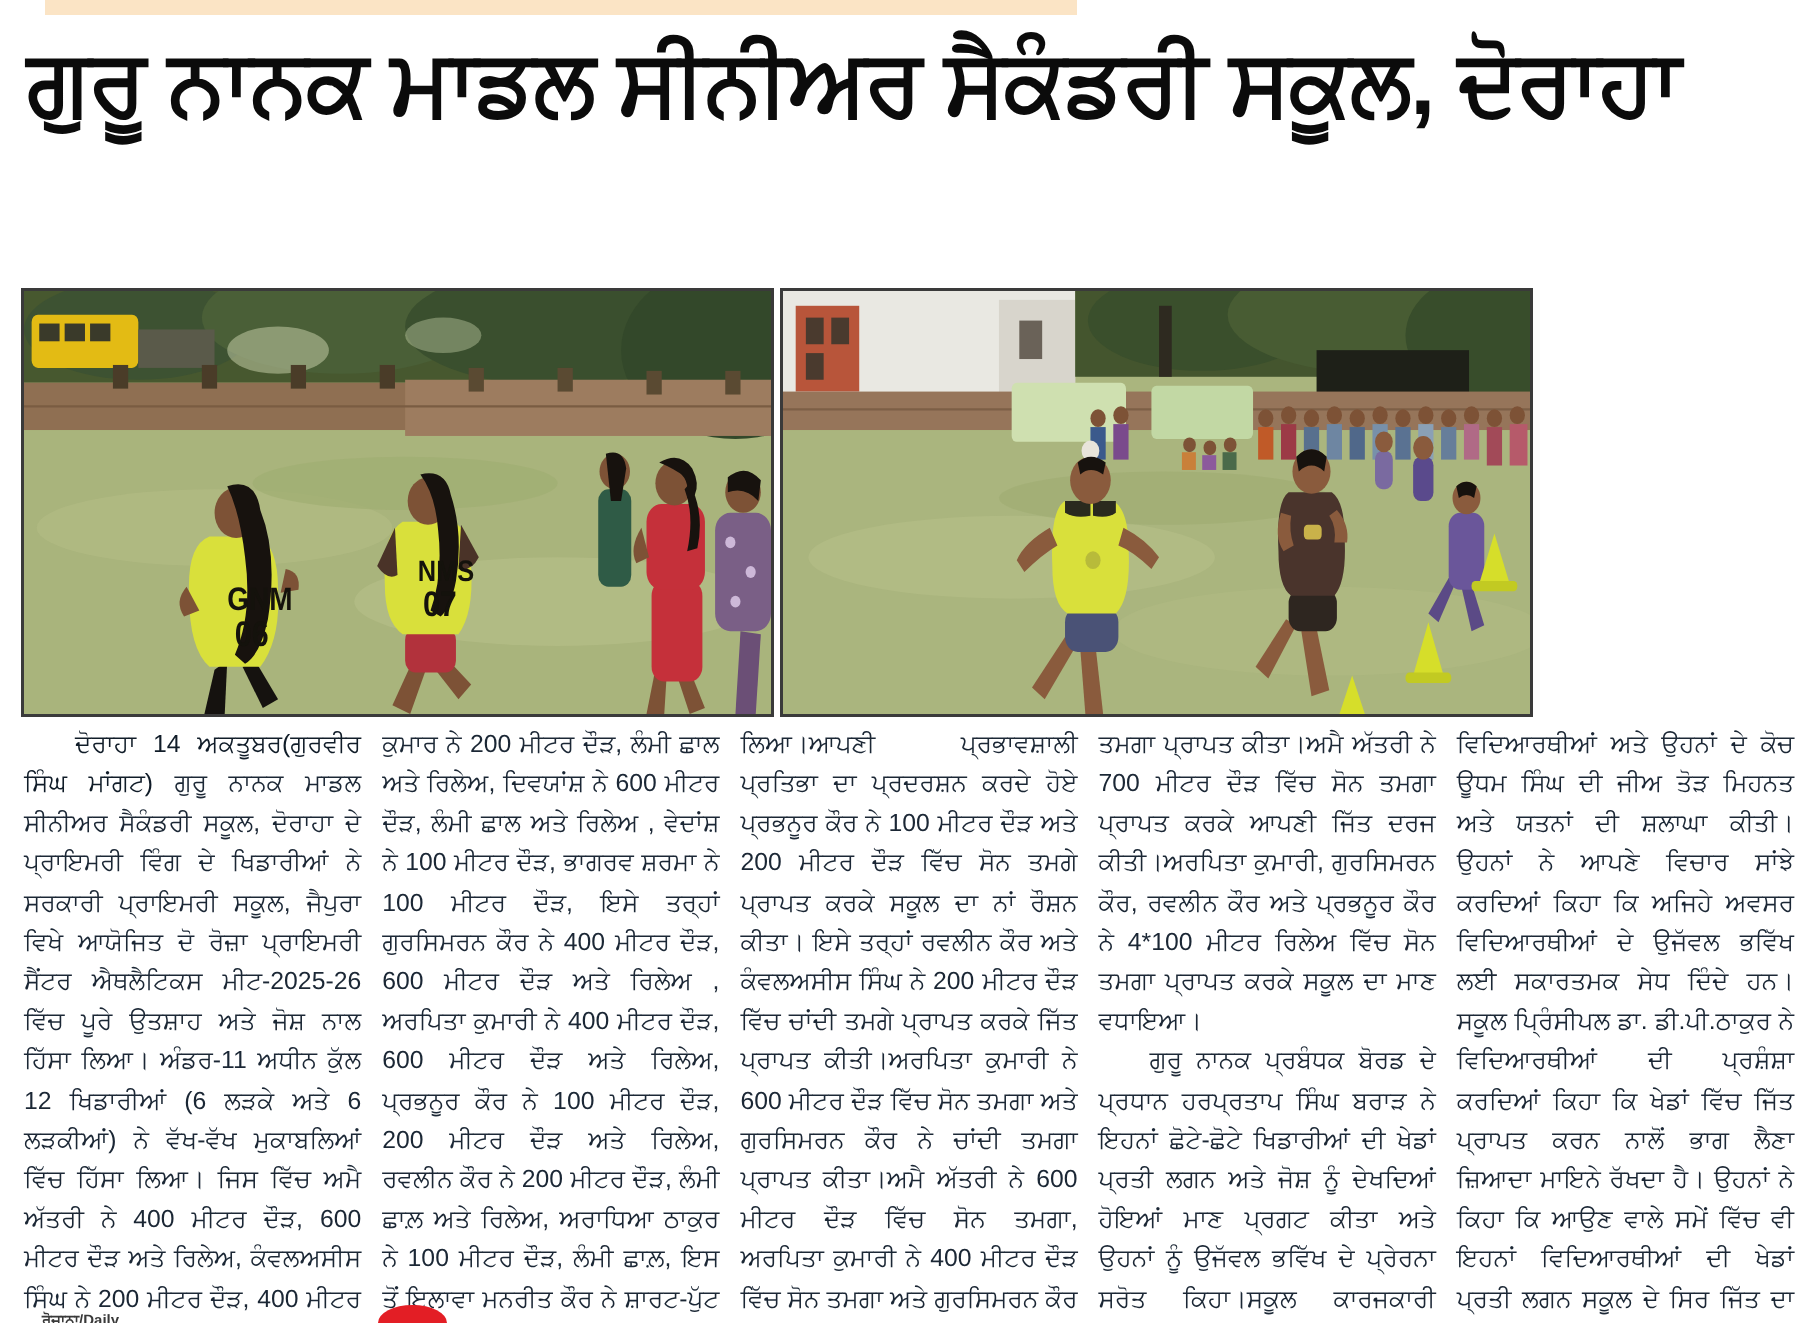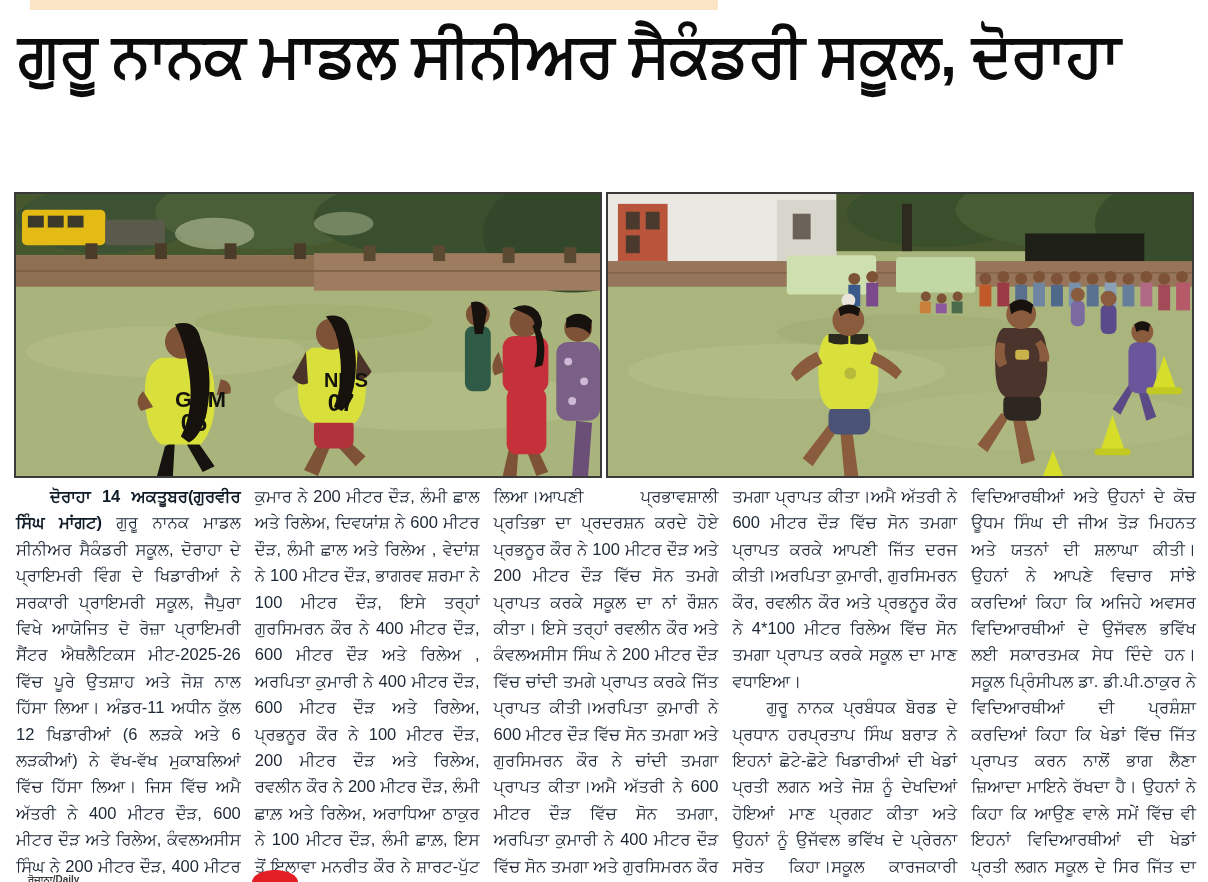--- a/index.html
+++ b/index.html
@@ -7,31 +7,31 @@
     position:relative;width:1208px;height:882px;background:#ffffff;overflow:hidden;
     font-family:"Liberation Sans","DejaVu Sans",sans-serif;color:#14202c;padding-left:38px;
   }
   .top-strip{position:absolute;left:30px;top:0;width:688px;height:10px;background:#fbe4c5;}
   .headline{
     position:absolute;left:18px;top:12px;width:1180px;
     font-weight:900;color:#0b0b0b;font-size:61px;line-height:1.42;
     letter-spacing:-1px;
   }
   .headline .hl-line{display:block;white-space:nowrap;}
-  .photos{position:absolute;left:14px;top:192px;width:1180px;height:286px;display:flex;gap:4px;}
+  .photos{position:absolute;left:14px;top:192px;width:1008px;height:286px;display:flex;gap:4px;}
   .photo{flex:1 1 0;border:2px solid #3a3a3a;box-sizing:border-box;overflow:hidden;background:#a9b47c;}
   .photo svg{display:block;width:100%;height:100%;}
   .article{
     position:absolute;left:16px;top:483px;width:1180px;height:378px;
     display:flex;gap:14px;
   }
   .col{flex:1 1 0;font-size:16.5px;line-height:26.4px;text-align:justify;color:#1b2735;}
   .col p{margin:0;}
   .col p.indent{text-indent:34px;}
-  .dateline{font-weight:bold;color:#101c28;}
+  .dateline{font-weight:normal;color:#101c28;}
   .footer-daily{
     position:absolute;left:28px;bottom:-4px;font-size:10px;color:#3a3a3a;font-weight:bold;
   }
   .red-bubble{
     position:absolute;left:252px;bottom:-12px;width:46px;height:24px;
     background:#e31e25;border-radius:50%;
   }
 </style>
 </head>
 <body>
@@ -262,21 +262,21 @@
         <span class="dateline">ਦੋਰਾਹਾ 14 ਅਕਤੂਬਰ(ਗੁਰਵੀਰ ਸਿੰਘ ਮਾਂਗਟ) </span><span>ਗੁਰੂ ਨਾਨਕ ਮਾਡਲ ਸੀਨੀਅਰ ਸੈਕੰਡਰੀ ਸਕੂਲ, ਦੋਰਾਹਾ ਦੇ ਪ੍ਰਾਇਮਰੀ ਵਿੰਗ ਦੇ ਖਿਡਾਰੀਆਂ ਨੇ ਸਰਕਾਰੀ ਪ੍ਰਾਇਮਰੀ ਸਕੂਲ, ਜੈਪੁਰਾ ਵਿਖੇ ਆਯੋਜਿਤ ਦੋ ਰੋਜ਼ਾ ਪ੍ਰਾਇਮਰੀ ਸੈਂਟਰ ਐਥਲੈਟਿਕਸ ਮੀਟ-2025-26 ਵਿੱਚ ਪੂਰੇ ਉਤਸ਼ਾਹ ਅਤੇ ਜੋਸ਼ ਨਾਲ ਹਿੱਸਾ ਲਿਆ। ਅੰਡਰ-11 ਅਧੀਨ ਕੁੱਲ 12 ਖਿਡਾਰੀਆਂ (6 ਲੜਕੇ ਅਤੇ 6 ਲੜਕੀਆਂ) ਨੇ ਵੱਖ-ਵੱਖ ਮੁਕਾਬਲਿਆਂ ਵਿੱਚ ਹਿੱਸਾ ਲਿਆ। ਜਿਸ ਵਿੱਚ ਅਮੈ ਅੱਤਰੀ ਨੇ 400 ਮੀਟਰ ਦੌੜ, 600 ਮੀਟਰ ਦੌੜ ਅਤੇ ਰਿਲੇਅ, ਕੰਵਲਅਸੀਸ ਸਿੰਘ ਨੇ 200 ਮੀਟਰ ਦੌੜ, 400 ਮੀਟਰ ਦੌੜ ਅਤੇ ਰਿਲੇਅ,ਜਤਿਨ</span>
       </p>
     </div>
     <div class="col">
       <p>ਕੁਮਾਰ ਨੇ 200 ਮੀਟਰ ਦੌੜ, ਲੰਮੀ ਛਾਲ ਅਤੇ ਰਿਲੇਅ, ਦਿਵਯਾਂਸ਼ ਨੇ 600 ਮੀਟਰ ਦੌੜ, ਲੰਮੀ ਛਾਲ ਅਤੇ ਰਿਲੇਅ , ਵੇਦਾਂਸ਼ ਨੇ 100 ਮੀਟਰ ਦੌੜ, ਭਾਗਰਵ ਸ਼ਰਮਾ ਨੇ 100 ਮੀਟਰ ਦੌੜ, ਇਸੇ ਤਰ੍ਹਾਂ ਗੁਰਸਿਮਰਨ ਕੌਰ ਨੇ 400 ਮੀਟਰ ਦੌੜ, 600 ਮੀਟਰ ਦੌੜ ਅਤੇ ਰਿਲੇਅ , ਅਰਪਿਤਾ ਕੁਮਾਰੀ ਨੇ 400 ਮੀਟਰ ਦੌੜ, 600 ਮੀਟਰ ਦੌੜ ਅਤੇ ਰਿਲੇਅ, ਪ੍ਰਭਨੂਰ ਕੌਰ ਨੇ 100 ਮੀਟਰ ਦੌੜ, 200 ਮੀਟਰ ਦੌੜ ਅਤੇ ਰਿਲੇਅ, ਰਵਲੀਨ ਕੌਰ ਨੇ 200 ਮੀਟਰ ਦੌੜ, ਲੰਮੀ ਛਾਲ਼ ਅਤੇ ਰਿਲੇਅ, ਅਰਾਧਿਆ ਠਾਕੁਰ ਨੇ 100 ਮੀਟਰ ਦੌੜ, ਲੰਮੀ ਛਾਲ਼, ਇਸ ਤੋਂ ਇਲਾਵਾ ਮਨਰੀਤ ਕੌਰ ਨੇ ਸ਼ਾਰਟ-ਪੁੱਟ ਈਵੇਂਟ ਵਿੱਚ ਹਿੱਸਾ</p>
     </div>
     <div class="col">
       <p>ਲਿਆ।ਆਪਣੀ ਪ੍ਰਭਾਵਸ਼ਾਲੀ ਪ੍ਰਤਿਭਾ ਦਾ ਪ੍ਰਦਰਸ਼ਨ ਕਰਦੇ ਹੋਏ ਪ੍ਰਭਨੂਰ ਕੌਰ ਨੇ 100 ਮੀਟਰ ਦੌੜ ਅਤੇ 200 ਮੀਟਰ ਦੌੜ ਵਿੱਚ ਸੋਨ ਤਮਗੇ ਪ੍ਰਾਪਤ ਕਰਕੇ ਸਕੂਲ ਦਾ ਨਾਂ ਰੌਸ਼ਨ ਕੀਤਾ। ਇਸੇ ਤਰ੍ਹਾਂ ਰਵਲੀਨ ਕੌਰ ਅਤੇ ਕੰਵਲਅਸੀਸ ਸਿੰਘ ਨੇ 200 ਮੀਟਰ ਦੌੜ ਵਿੱਚ ਚਾਂਦੀ ਤਮਗੇ ਪ੍ਰਾਪਤ ਕਰਕੇ ਜਿੱਤ ਪ੍ਰਾਪਤ ਕੀਤੀ।ਅਰਪਿਤਾ ਕੁਮਾਰੀ ਨੇ 600 ਮੀਟਰ ਦੌੜ ਵਿੱਚ ਸੋਨ ਤਮਗਾ ਅਤੇ ਗੁਰਸਿਮਰਨ ਕੌਰ ਨੇ ਚਾਂਦੀ ਤਮਗਾ ਪ੍ਰਾਪਤ ਕੀਤਾ।ਅਮੈ ਅੱਤਰੀ ਨੇ 600 ਮੀਟਰ ਦੌੜ ਵਿੱਚ ਸੋਨ ਤਮਗਾ, ਅਰਪਿਤਾ ਕੁਮਾਰੀ ਨੇ 400 ਮੀਟਰ ਦੌੜ ਵਿੱਚ ਸੋਨ ਤਮਗਾ ਅਤੇ ਗੁਰਸਿਮਰਨ ਕੌਰ ਨੇ 400 ਮੀਟਰ ਦੌੜ ਵਿੱਚ ਕਾਂਸੀ</p>
     </div>
     <div class="col">
-      <p>ਤਮਗਾ ਪ੍ਰਾਪਤ ਕੀਤਾ।ਅਮੈ ਅੱਤਰੀ ਨੇ 600 ਮੀਟਰ ਦੌੜ ਵਿੱਚ ਸੋਨ ਤਮਗਾ ਪ੍ਰਾਪਤ ਕਰਕੇ ਆਪਣੀ ਜਿੱਤ ਦਰਜ ਕੀਤੀ।ਅਰਪਿਤਾ ਕੁਮਾਰੀ, ਗੁਰਸਿਮਰਨ ਕੌਰ, ਰਵਲੀਨ ਕੌਰ ਅਤੇ ਪ੍ਰਭਨੂਰ ਕੌਰ ਨੇ 4*100 ਮੀਟਰ ਰਿਲੇਅ ਵਿੱਚ ਸੋਨ ਤਮਗਾ ਪ੍ਰਾਪਤ ਕਰਕੇ ਸਕੂਲ ਦਾ ਮਾਣ ਵਧਾਇਆ।</p>
+      <p>ਤਮਗਾ ਪ੍ਰਾਪਤ ਕੀਤਾ।ਅਮੈ ਅੱਤਰੀ ਨੇ 700 ਮੀਟਰ ਦੌੜ ਵਿੱਚ ਸੋਨ ਤਮਗਾ ਪ੍ਰਾਪਤ ਕਰਕੇ ਆਪਣੀ ਜਿੱਤ ਦਰਜ ਕੀਤੀ।ਅਰਪਿਤਾ ਕੁਮਾਰੀ, ਗੁਰਸਿਮਰਨ ਕੌਰ, ਰਵਲੀਨ ਕੌਰ ਅਤੇ ਪ੍ਰਭਨੂਰ ਕੌਰ ਨੇ 4*100 ਮੀਟਰ ਰਿਲੇਅ ਵਿੱਚ ਸੋਨ ਤਮਗਾ ਪ੍ਰਾਪਤ ਕਰਕੇ ਸਕੂਲ ਦਾ ਮਾਣ ਵਧਾਇਆ।</p>
       <p class="indent">ਗੁਰੂ ਨਾਨਕ ਪ੍ਰਬੰਧਕ ਬੋਰਡ ਦੇ ਪ੍ਰਧਾਨ ਹਰਪ੍ਰਤਾਪ ਸਿੰਘ ਬਰਾੜ ਨੇ ਇਹਨਾਂ ਛੋਟੇ-ਛੋਟੇ ਖਿਡਾਰੀਆਂ ਦੀ ਖੇਡਾਂ ਪ੍ਰਤੀ ਲਗਨ ਅਤੇ ਜੋਸ਼ ਨੂੰ ਦੇਖਦਿਆਂ ਹੋਇਆਂ ਮਾਣ ਪ੍ਰਗਟ ਕੀਤਾ ਅਤੇ ਉਹਨਾਂ ਨੂੰ ਉਜੱਵਲ ਭਵਿੱਖ ਦੇ ਪ੍ਰੇਰਨਾ ਸਰੋਤ ਕਿਹਾ।ਸਕੂਲ ਕਾਰਜਕਾਰੀ ਪ੍ਰਸ਼ਾਸ਼ਕ ਰੁਪਿੰਦਰ ਕੌਰ ਬਰਾੜ ਨੇ</p>
     </div>
     <div class="col">
       <p>ਵਿਦਿਆਰਥੀਆਂ ਅਤੇ ਉਹਨਾਂ ਦੇ ਕੋਚ ਊਧਮ ਸਿੰਘ ਦੀ ਜੀਅ ਤੋੜ ਮਿਹਨਤ ਅਤੇ ਯਤਨਾਂ ਦੀ ਸ਼ਲਾਘਾ ਕੀਤੀ। ਉਹਨਾਂ ਨੇ ਆਪਣੇ ਵਿਚਾਰ ਸਾਂਝੇ ਕਰਦਿਆਂ ਕਿਹਾ ਕਿ ਅਜਿਹੇ ਅਵਸਰ ਵਿਦਿਆਰਥੀਆਂ ਦੇ ਉਜੱਵਲ ਭਵਿੱਖ ਲਈ ਸਕਾਰਤਮਕ ਸੇਧ ਦਿੰਦੇ ਹਨ। ਸਕੂਲ ਪ੍ਰਿੰਸੀਪਲ ਡਾ. ਡੀ.ਪੀ.ਠਾਕੁਰ ਨੇ ਵਿਦਿਆਰਥੀਆਂ ਦੀ ਪ੍ਰਸ਼ੰਸ਼ਾ ਕਰਦਿਆਂ ਕਿਹਾ ਕਿ ਖੇਡਾਂ ਵਿੱਚ ਜਿੱਤ ਪ੍ਰਾਪਤ ਕਰਨ ਨਾਲੋਂ ਭਾਗ ਲੈਣਾ ਜ਼ਿਆਦਾ ਮਾਇਨੇ ਰੱਖਦਾ ਹੈ। ਉਹਨਾਂ ਨੇ ਕਿਹਾ ਕਿ ਆਉਣ ਵਾਲੇ ਸਮੇਂ ਵਿੱਚ ਵੀ ਇਹਨਾਂ ਵਿਦਿਆਰਥੀਆਂ ਦੀ ਖੇਡਾਂ ਪ੍ਰਤੀ ਲਗਨ ਸਕੂਲ ਦੇ ਸਿਰ ਜਿੱਤ ਦਾ ਸਿਹਰਾ ਸਜਾਉਂਦੀ ਰਹੇਗੀ।</p>
     </div>
   </div>
 
   <div class="footer-daily">ਰੋਜ਼ਾਨਾ/Daily</div>
   <div class="red-bubble"></div>
 

